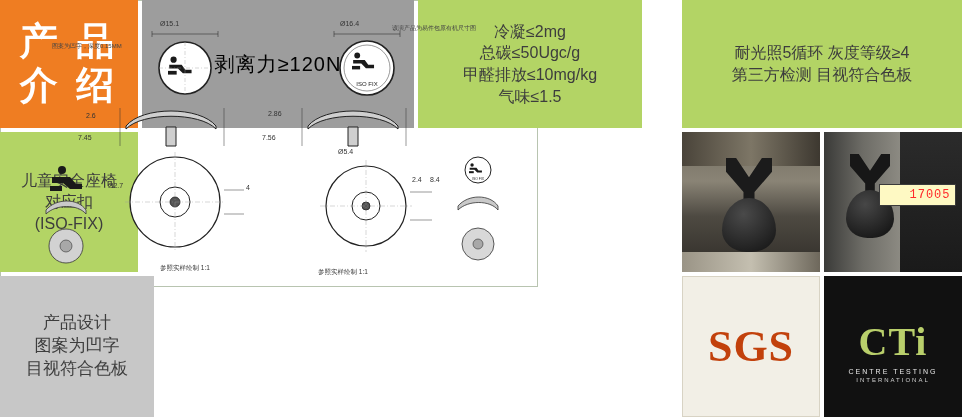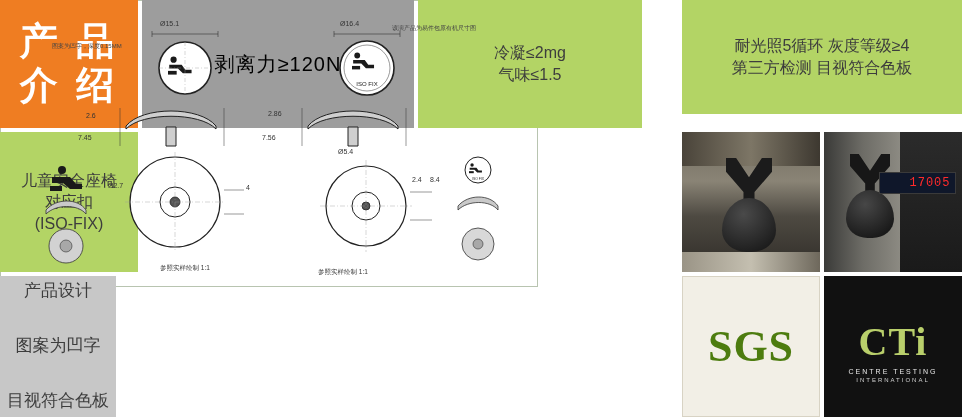--- a/index.html
+++ b/index.html
@@ -45,41 +45,40 @@
     font-size: 20px;
     letter-spacing: 1px;
   }
   .green-top {
     left: 418px; top: 0; width: 224px; height: 128px;
     background: #b3d465;
     color: #3d3d3d;
     font-size: 16px;
   }
   .green-top2 {
-    left: 682px; top: 0; width: 280px; height: 114px;
+    left: 682px; top: 0; width: 280px; height: 128px;
     background: #b3d465;
     color: #3d3d3d;
     font-size: 16px;
   }
 
   
   .label-green {
     left: 0; top: 132px; width: 138px; height: 140px;
     background: #b3d465;
     color: #3d3d3d;
     font-size: 16px;
     flex-direction: column;
   }
   .label-grey {
-    left: 0; top: 276px; width: 116px; height: 141px;
+    left: 0; top: 276px; width: 154px; height: 141px;
     background: #c7c7c7;
     color: #3d3d3d;
     font-size: 17px;
     flex-direction: column;
-    gap: 32px;
   }
 
   
   .drawing {
     left: 142px; top: 132px; width: 536px; height: 285px;
     background: #ffffff;
     border: 1px solid #b8c4b0;
     display: block;
   }
   .drawing .note-small {
@@ -114,21 +113,21 @@
     background: #f2efe6;
     border: 1px solid #d8d3c4;
     display: flex;
     align-items: center;
     justify-content: center;
   }
   .sgs-text {
     font-family: "Liberation Serif", serif;
     font-size: 44px;
     font-weight: bold;
-    color: #4d7c0f;
+    color: #c2410c;
     letter-spacing: 1px;
   }
   .cti {
     left: 824px; top: 276px; width: 138px; height: 153px;
     background: #111111;
     display: flex;
     flex-direction: column;
     align-items: center;
     justify-content: center;
   }
@@ -180,22 +179,22 @@
   
   .pb-bg {
     position: absolute; inset: 0;
     background: linear-gradient(90deg,#3a3a38 0%,#6d6c66 28%,#8c8a82 55%,#b9b7ae 100%);
   }
   .pb-panel {
     position: absolute; right: 0; top: 0; width: 62px; height: 100%;
     background: linear-gradient(180deg,#2b2b2b,#1a1a1a);
   }
   .pb-display {
-    position: absolute; right: 6px; top: 40px; width: 50px; height: 20px;
-    background: #0f172a;
+    position: absolute; right: 6px; top: 52px; width: 50px; height: 20px;
+    background: #fef9c3;
     border: 1px solid #3a3a3a;
     color: #ff2a2a;
     font-family: "Liberation Mono", monospace;
     font-size: 12px;
     letter-spacing: 1px;
     display: flex;
     align-items: center;
     justify-content: center;
     padding-left: 25px;
   }
@@ -220,20 +219,22 @@
     <span class="ln">介 绍</span>
   </div>
 
   <div class="cell grey-top">
     <span>剥离力≥120N</span>
   </div>
 
   <div class="cell green-top">
     <div>
       <div>冷凝≤2mg</div>
+      <div>总碳≤50Ugc/g</div>
+      <div>甲醛排放≤10mg/kg</div>
       <div>气味≤1.5</div>
     </div>
   </div>
 
   <div class="cell green-top2">
     <div>
       <div>耐光照5循环 灰度等级≥4</div>
       <div>第三方检测 目视符合色板</div>
     </div>
   </div>

